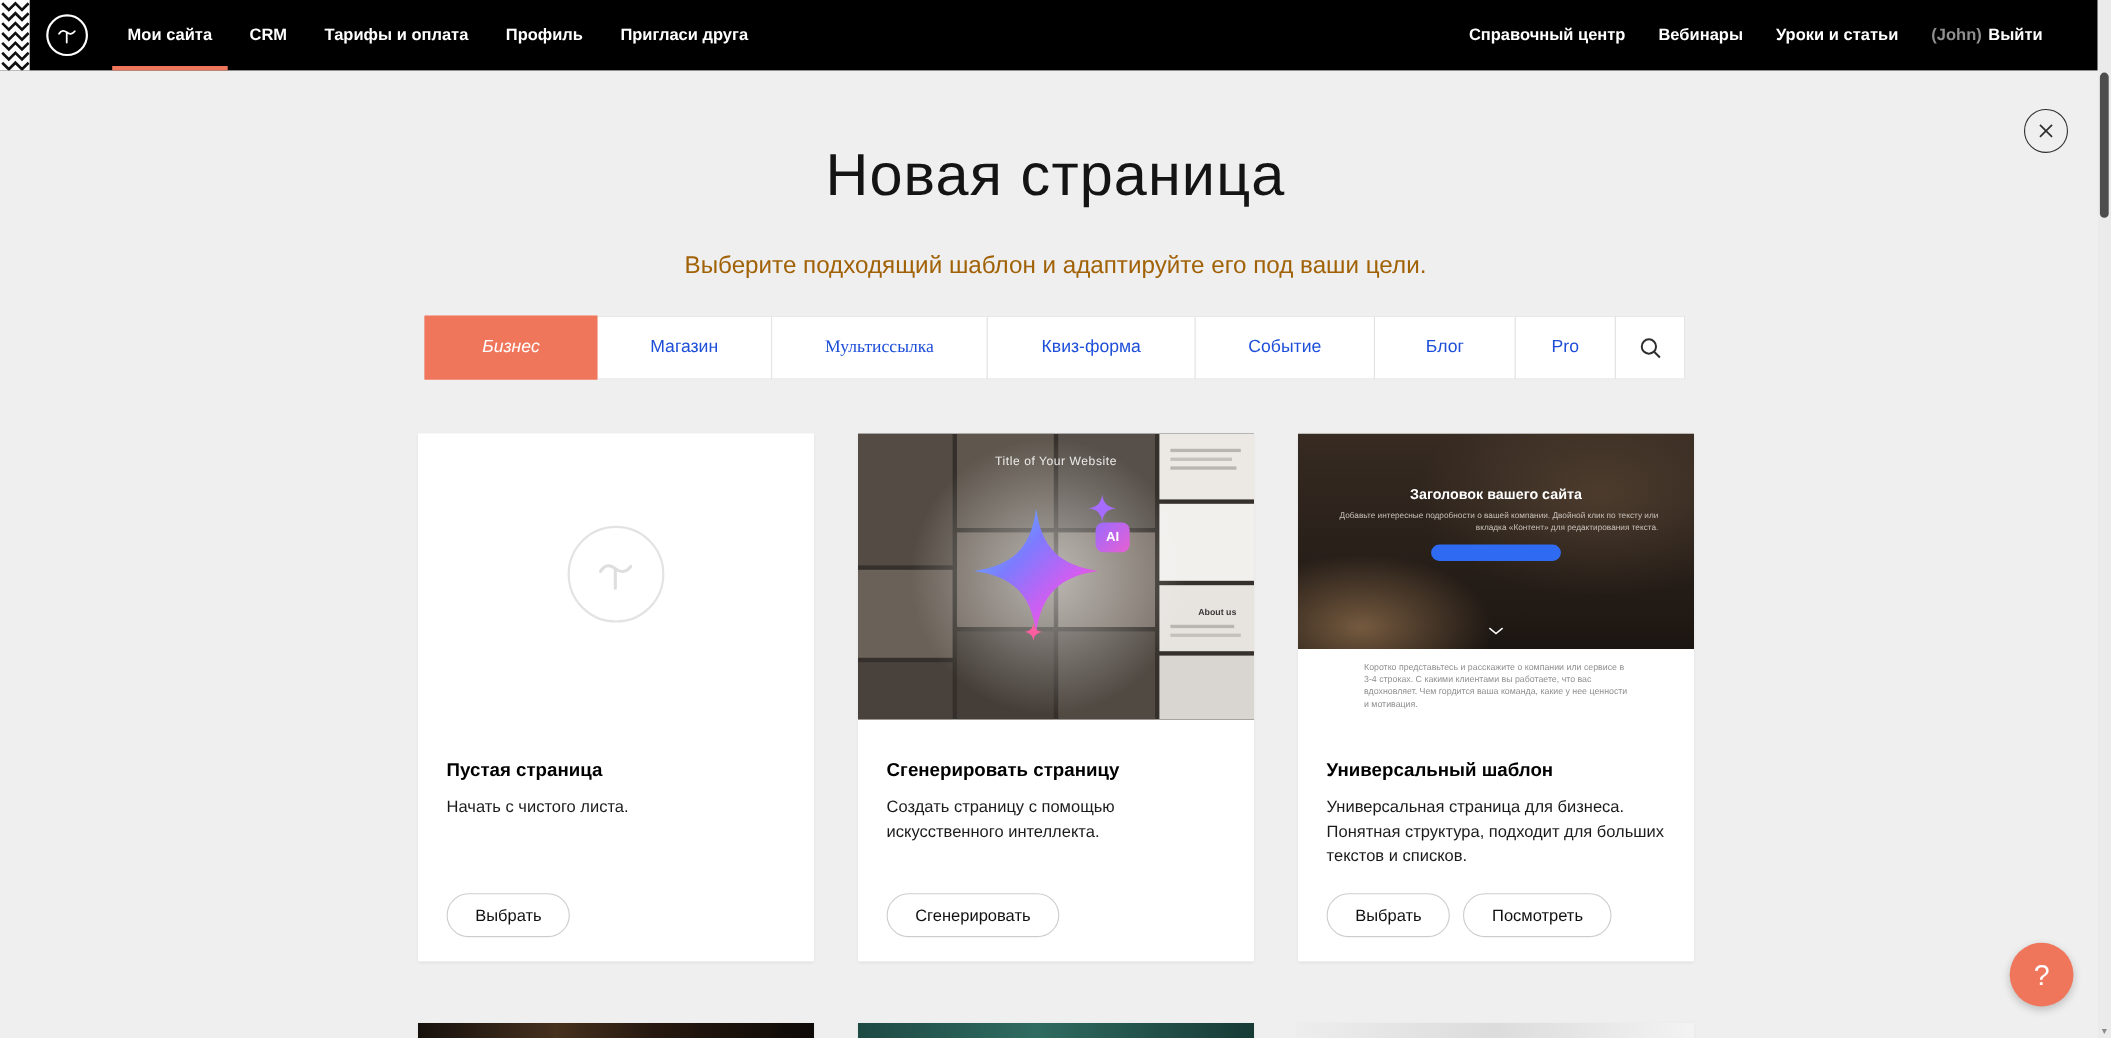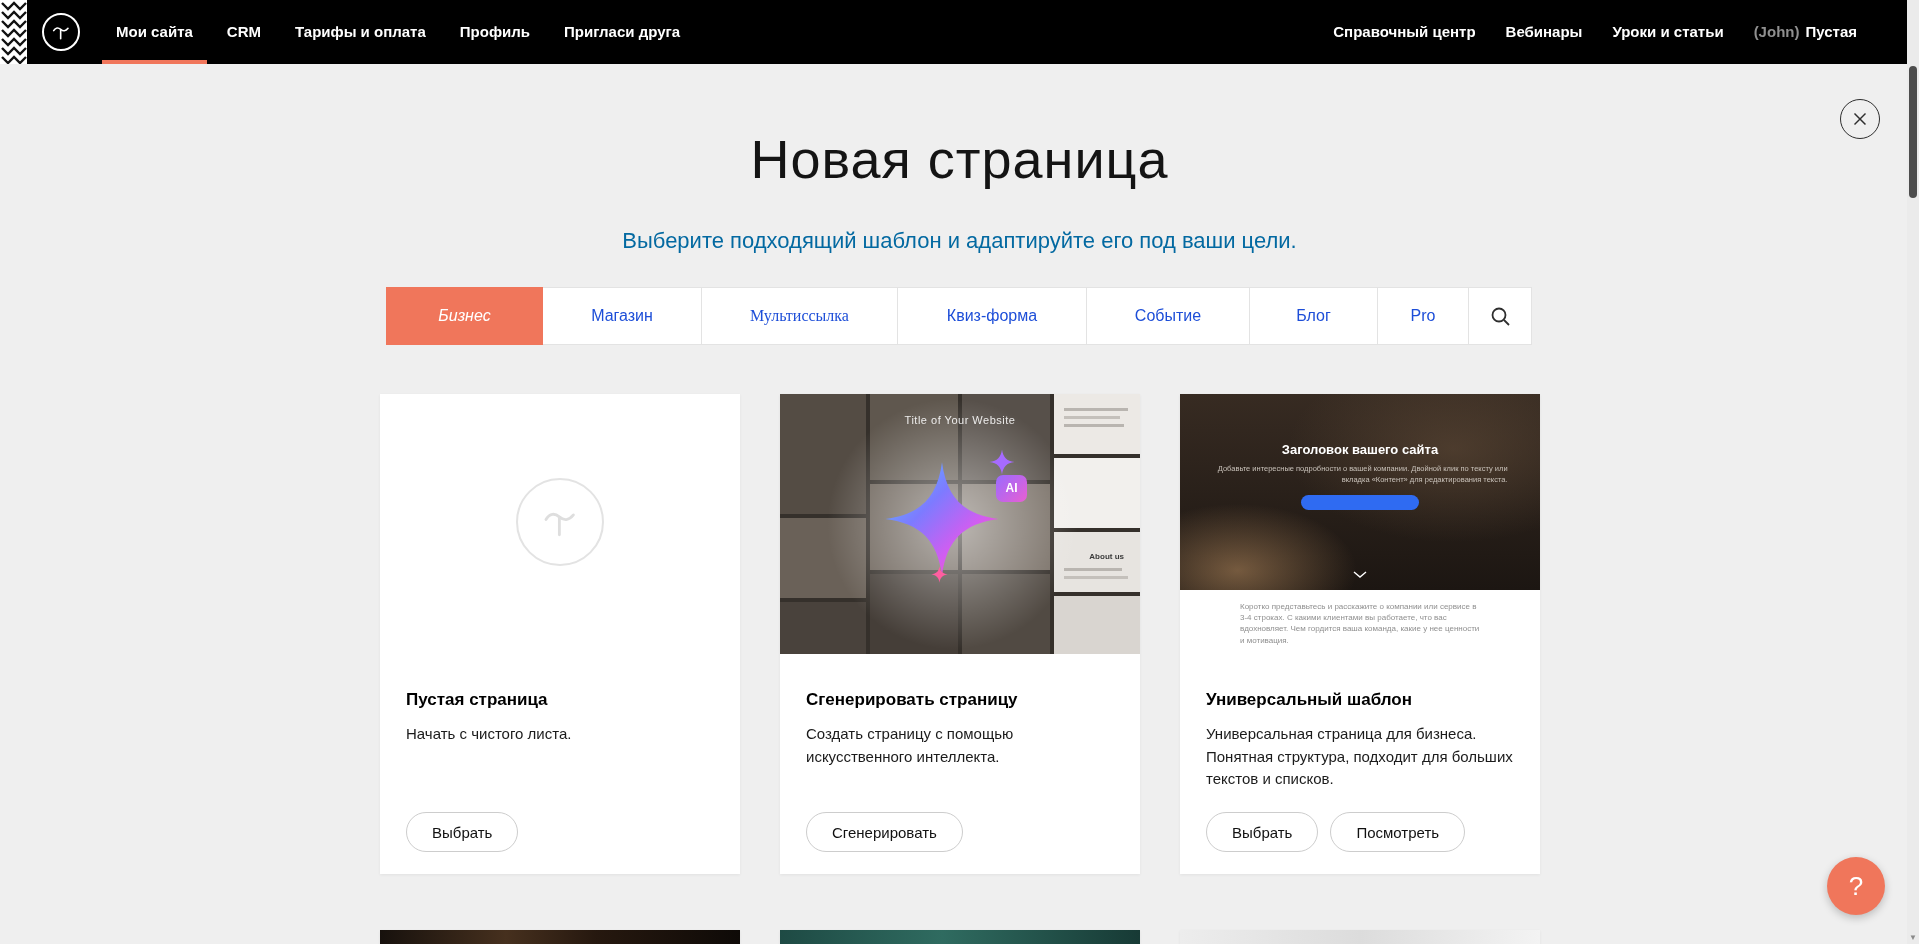--- a/index.html
+++ b/index.html
@@ -51,21 +51,21 @@
     display:flex; align-items:center; justify-content:center; cursor:pointer; z-index:5;
   }
 
   
   .page-title {
     position:absolute; top:128px; left:0; width:100%;
     text-align:center; font-size:54px; font-weight:300; letter-spacing:1px; color:#141414;
   }
   .page-subtitle {
     position:absolute; top:228px; left:0; width:100%;
-    text-align:center; font-size:22px; font-weight:400; color:#0369a1;
+    text-align:center; font-size:22px; font-weight:400; color:#a16207;
   }
 
   
   .tabs {
     position:absolute; top:287px; left:386px; height:58px;
     display:flex; z-index:4;
   }
   .tab {
     display:flex; align-items:center; justify-content:center;
     background:#fff; border:1px solid #e3e3e3; margin-left:-1px;
@@ -221,21 +221,21 @@
     <div class="nav-item">Профиль</div>
     <div class="nav-item">Пригласи друга</div>
   </div>
 
   <div class="nav-right">
     <div class="nav-item">Справочный центр</div>
     <div class="nav-item">Вебинары</div>
     <div class="nav-item">Уроки и статьи</div>
     <div class="nav-user">
       <span class="dim">(John)</span>
-      <span class="nav-item">Пустая</span>
+      <span class="nav-item">Выйти</span>
     </div>
   </div>
 </div>
 
 <button class="close-btn">
   <svg width="16" height="16" viewBox="0 0 16 16">
     <g stroke="#2e2e2e" stroke-width="1.5">
       <line x1="2.5" y1="2.5" x2="13.5" y2="13.5"></line>
       <line x1="13.5" y1="2.5" x2="2.5" y2="13.5"></line>
     </g>

